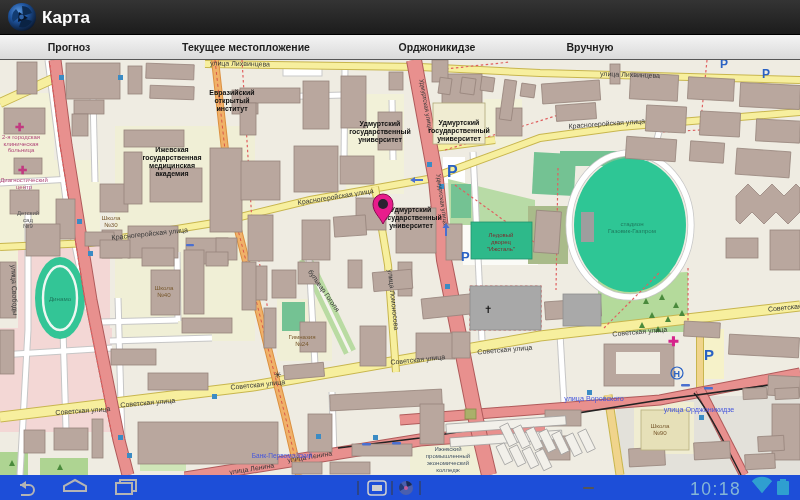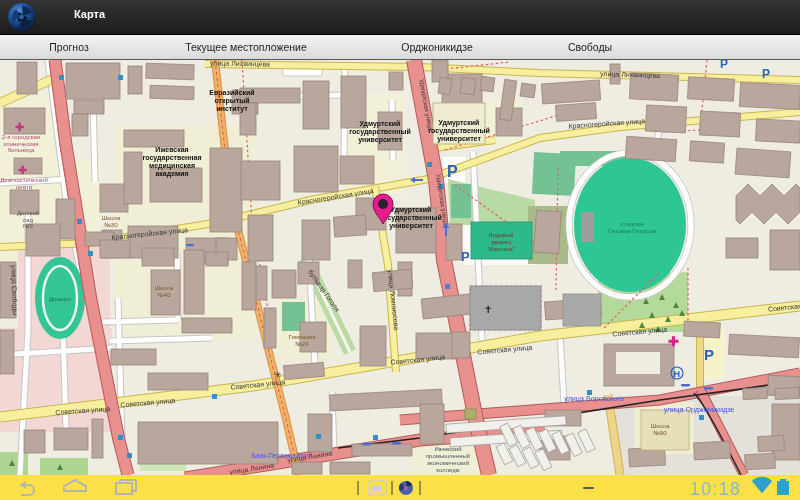--- a/index.html
+++ b/index.html
@@ -1,22 +1,22 @@
 <!DOCTYPE html>
 <html><head>
 <meta charset="utf-8">
 <style>
 html,body{margin:0;padding:0;width:800px;height:500px;overflow:hidden;background:#000;}
 *{box-sizing:border-box;font-family:"Liberation Sans",sans-serif;}
 #titlebar{position:absolute;top:0;left:0;width:800px;height:35px;background:linear-gradient(#343434,#1c1c1c);border-bottom:1px solid #000;}
-#titlebar .t{position:absolute;left:42px;top:8px;color:#fff;font-size:11px;font-weight:bold;margin-left:32px;}
+#titlebar .t{position:absolute;left:42px;top:8px;color:#fff;font-size:17px;font-weight:bold;}
 #menubar{position:absolute;top:35px;left:0;width:800px;height:25px;background:linear-gradient(#f4f4f4,#dadada);border-bottom:1px solid #565656;}
-.mi{position:absolute;top:6px;font-size:10.5px;font-weight:normal;color:#1f1f1f;transform:translateX(-50%);}
+.mi{position:absolute;top:6px;font-size:10.5px;font-weight:bold;color:#1f1f1f;transform:translateX(-50%);}
 #map{position:absolute;top:60px;left:0;width:800px;height:415px;}
-#navbar{position:absolute;top:475px;left:0;width:800px;height:25px;background:#fde047;}
+#navbar{position:absolute;top:475px;left:0;width:800px;height:25px;background:#1d4ed8;}
 </style>
 </head>
 <body>
 <div id="titlebar">
 <svg width="30" height="30" style="position:absolute;left:7px;top:2px">
 <defs>
         <radialGradient id="ic" cx="38%" cy="32%" r="72%">
           <stop offset="0%" stop-color="#5d9ade"></stop>
           <stop offset="45%" stop-color="#1f55a0"></stop>
           <stop offset="100%" stop-color="#091830"></stop>
@@ -28,21 +28,21 @@
 <path d="M6 20 A11 11 0 0 1 9 7 L14 14 Z" fill="#123c72"></path>
 <path d="M12 10 L21 16 L11 20 Z" fill="#061226"></path>
 <circle cx="14.5" cy="15" r="2.4" fill="#2f63a8"></circle>
 </svg>
 <div class="t">Карта</div>
 </div>
 <div id="menubar">
 <div class="mi" style="left:69px">Прогноз</div>
 <div class="mi" style="left:246px">Текущее местопложение</div>
 <div class="mi" style="left:437px">Орджоникидзе</div>
-<div class="mi" style="left:590px">Свободы</div>
+<div class="mi" style="left:590px">Вручную</div>
 </div>
 <svg id="map" viewBox="0 60 800 415" width="800" height="415">
 <rect x="0" y="60" width="800" height="415" fill="#efece2"></rect>
 
 <g id="areas">
 <rect x="0" y="93" width="54" height="172" fill="#f2f1d8"></rect>
 <rect x="0" y="160" width="100" height="105" fill="#f2f1d8"></rect>
 <rect x="115" y="126" width="140" height="215" fill="#f0efd6"></rect>
 <rect x="18" y="246" width="92" height="104" fill="#f3d7d5"></rect>
 <rect x="0" y="328" width="112" height="104" fill="#f3d7d5"></rect>

